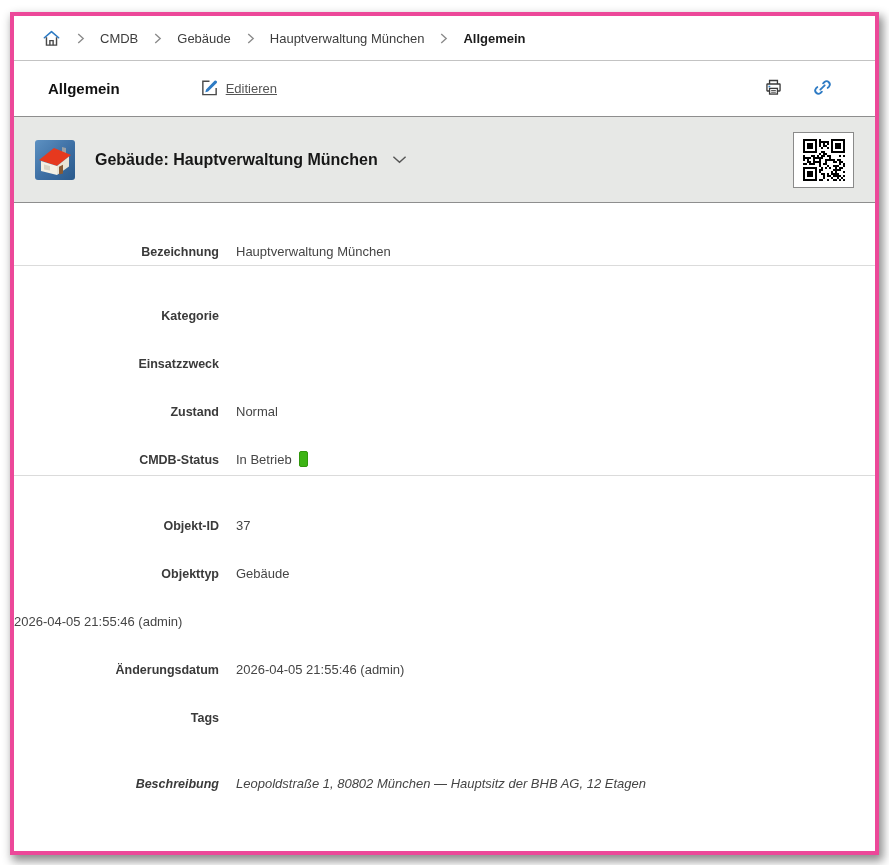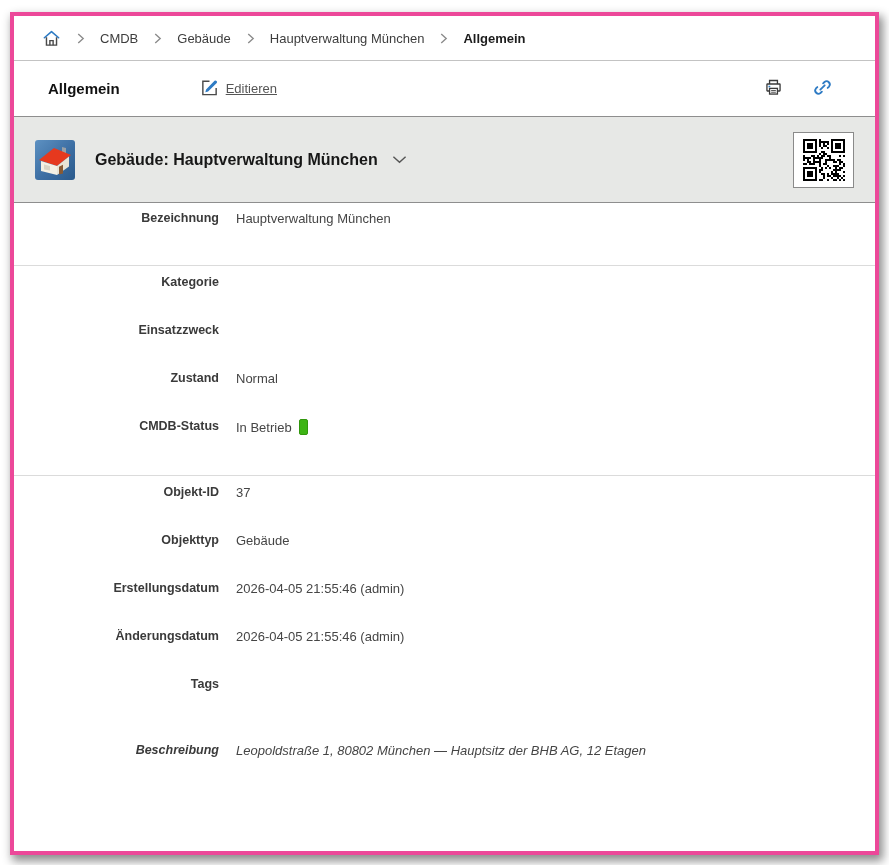--- a/index.html
+++ b/index.html
@@ -70,21 +70,21 @@
     background: #fff; border: 1px solid #8a8a8a;
     display: flex; align-items: center; justify-content: center;
   }
   .qr-box svg { width: 42px; height: 42px; display: block; }
 
   
   .content { flex: 1; overflow: hidden; background: #fff; }
   .fieldset { padding: 8px 0 6px 0; }
   .fieldset.divided { border-top: 1px solid #dbdbdb; }
   .fieldset.mid { padding: 9px 0 8px 0; }
-  .row { display: flex; align-items: flex-start; min-height: 48px; }
+  .row { display: flex; align-items: flex-end; min-height: 48px; }
   .row .label {
     width: 222px; flex: 0 0 222px;
     text-align: right; padding-right: 17px;
     font-size: 12.5px; font-weight: bold; color: #3a3a3a;
   }
   .row .value { font-size: 13px; color: #454545; display: flex; align-items: center; }
   .row.desc { margin-top: 18px; font-style: italic; }
   .status-badge {
     display: inline-block;
     width: 9px; height: 16px;
@@ -362,21 +362,20 @@
     <section class="fieldset mid divided">
       <div class="row">
         <div class="label">Objekt-ID</div>
         <div class="value">37</div>
       </div>
       <div class="row">
         <div class="label">Objekttyp</div>
         <div class="value">Gebäude</div>
       </div>
       <div class="row">
-        <div class="label">Erstellungsdatum</div>
         <div class="value">2026-04-05 21:55:46 (admin)</div>
       </div>
       <div class="row">
         <div class="label">Änderungsdatum</div>
         <div class="value">2026-04-05 21:55:46 (admin)</div>
       </div>
       <div class="row">
         <div class="label">Tags</div>
         <div class="value"></div>
       </div>

